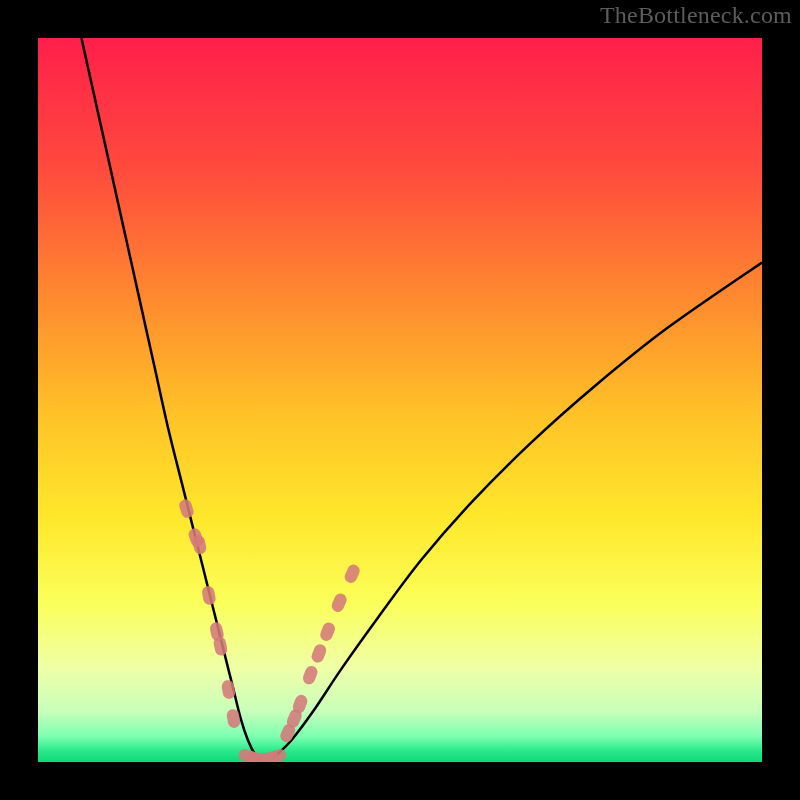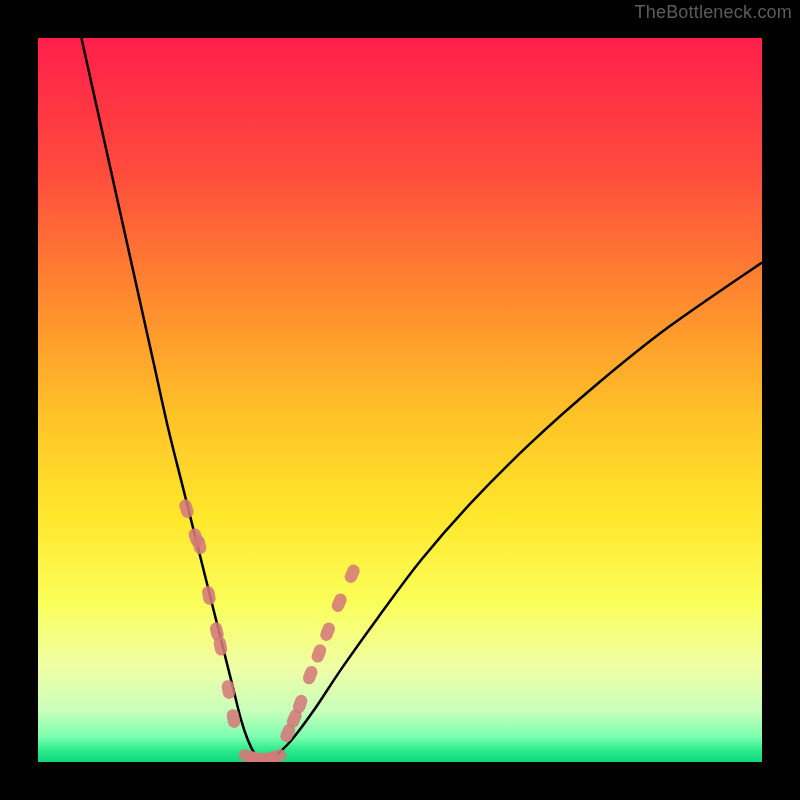--- a/index.html
+++ b/index.html
@@ -25,22 +25,22 @@
   }
   .curve-svg {
     position: absolute;
     top: 0; left: 0;
     width: 100%; height: 100%;
   }
   .watermark {
     position: absolute;
     top: 2px;
     right: 8px;
-    font-family: Liberation Sans, sans-serif;
-    font-size: 18px;
+    font-family: Liberation Serif, serif;
+    font-size: 24px;
     color: #5c5c5c;
     letter-spacing: 0.2px;
   }
 </style>
 </head>
 <body>
 
 <div class="frame">
   <div class="watermark">TheBottleneck.com</div>
   <div class="plot">

